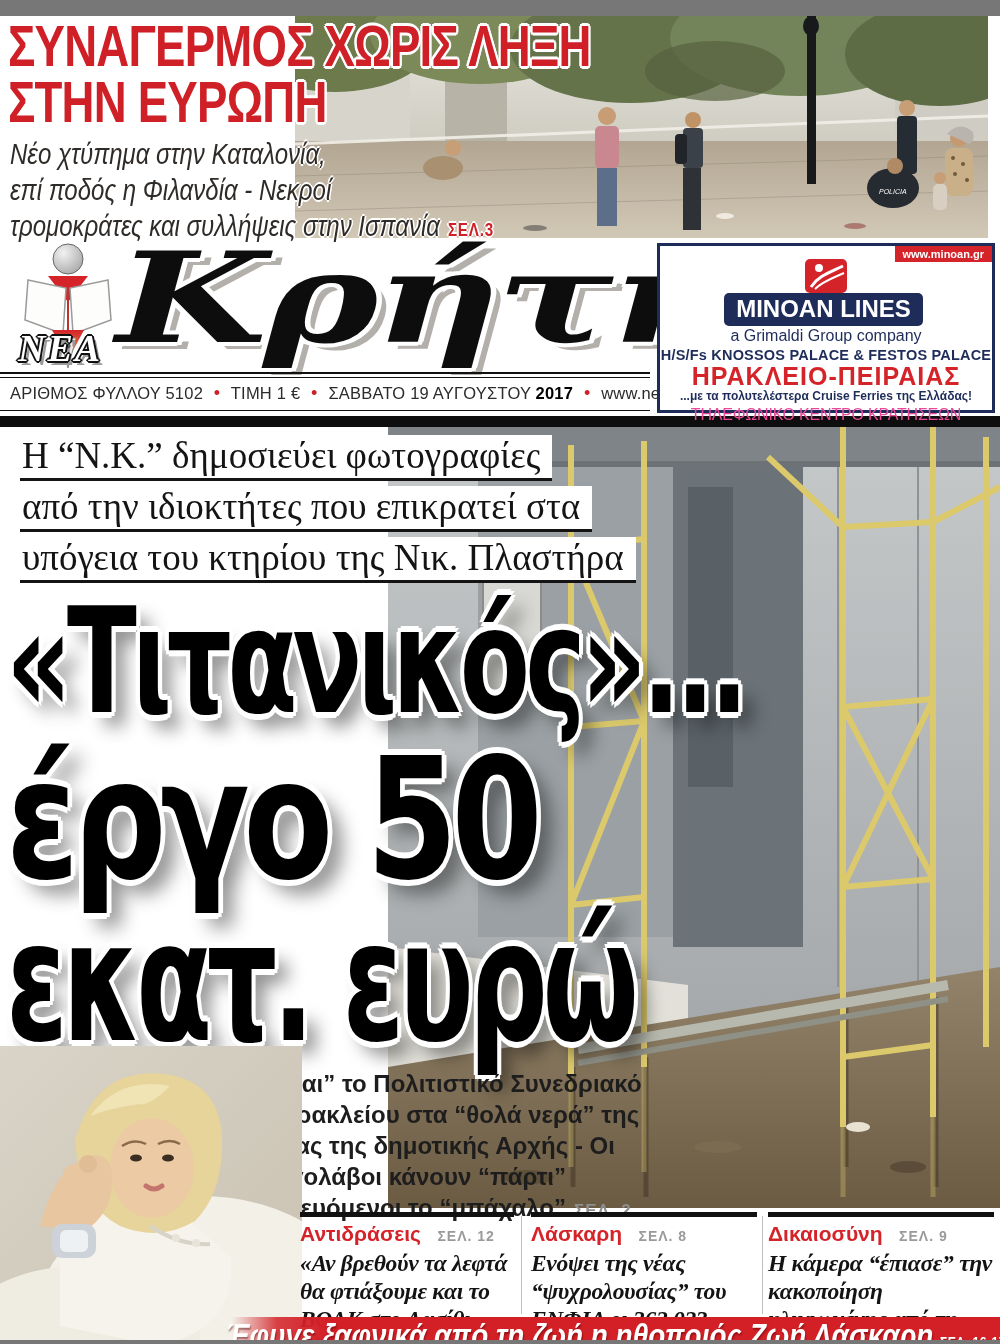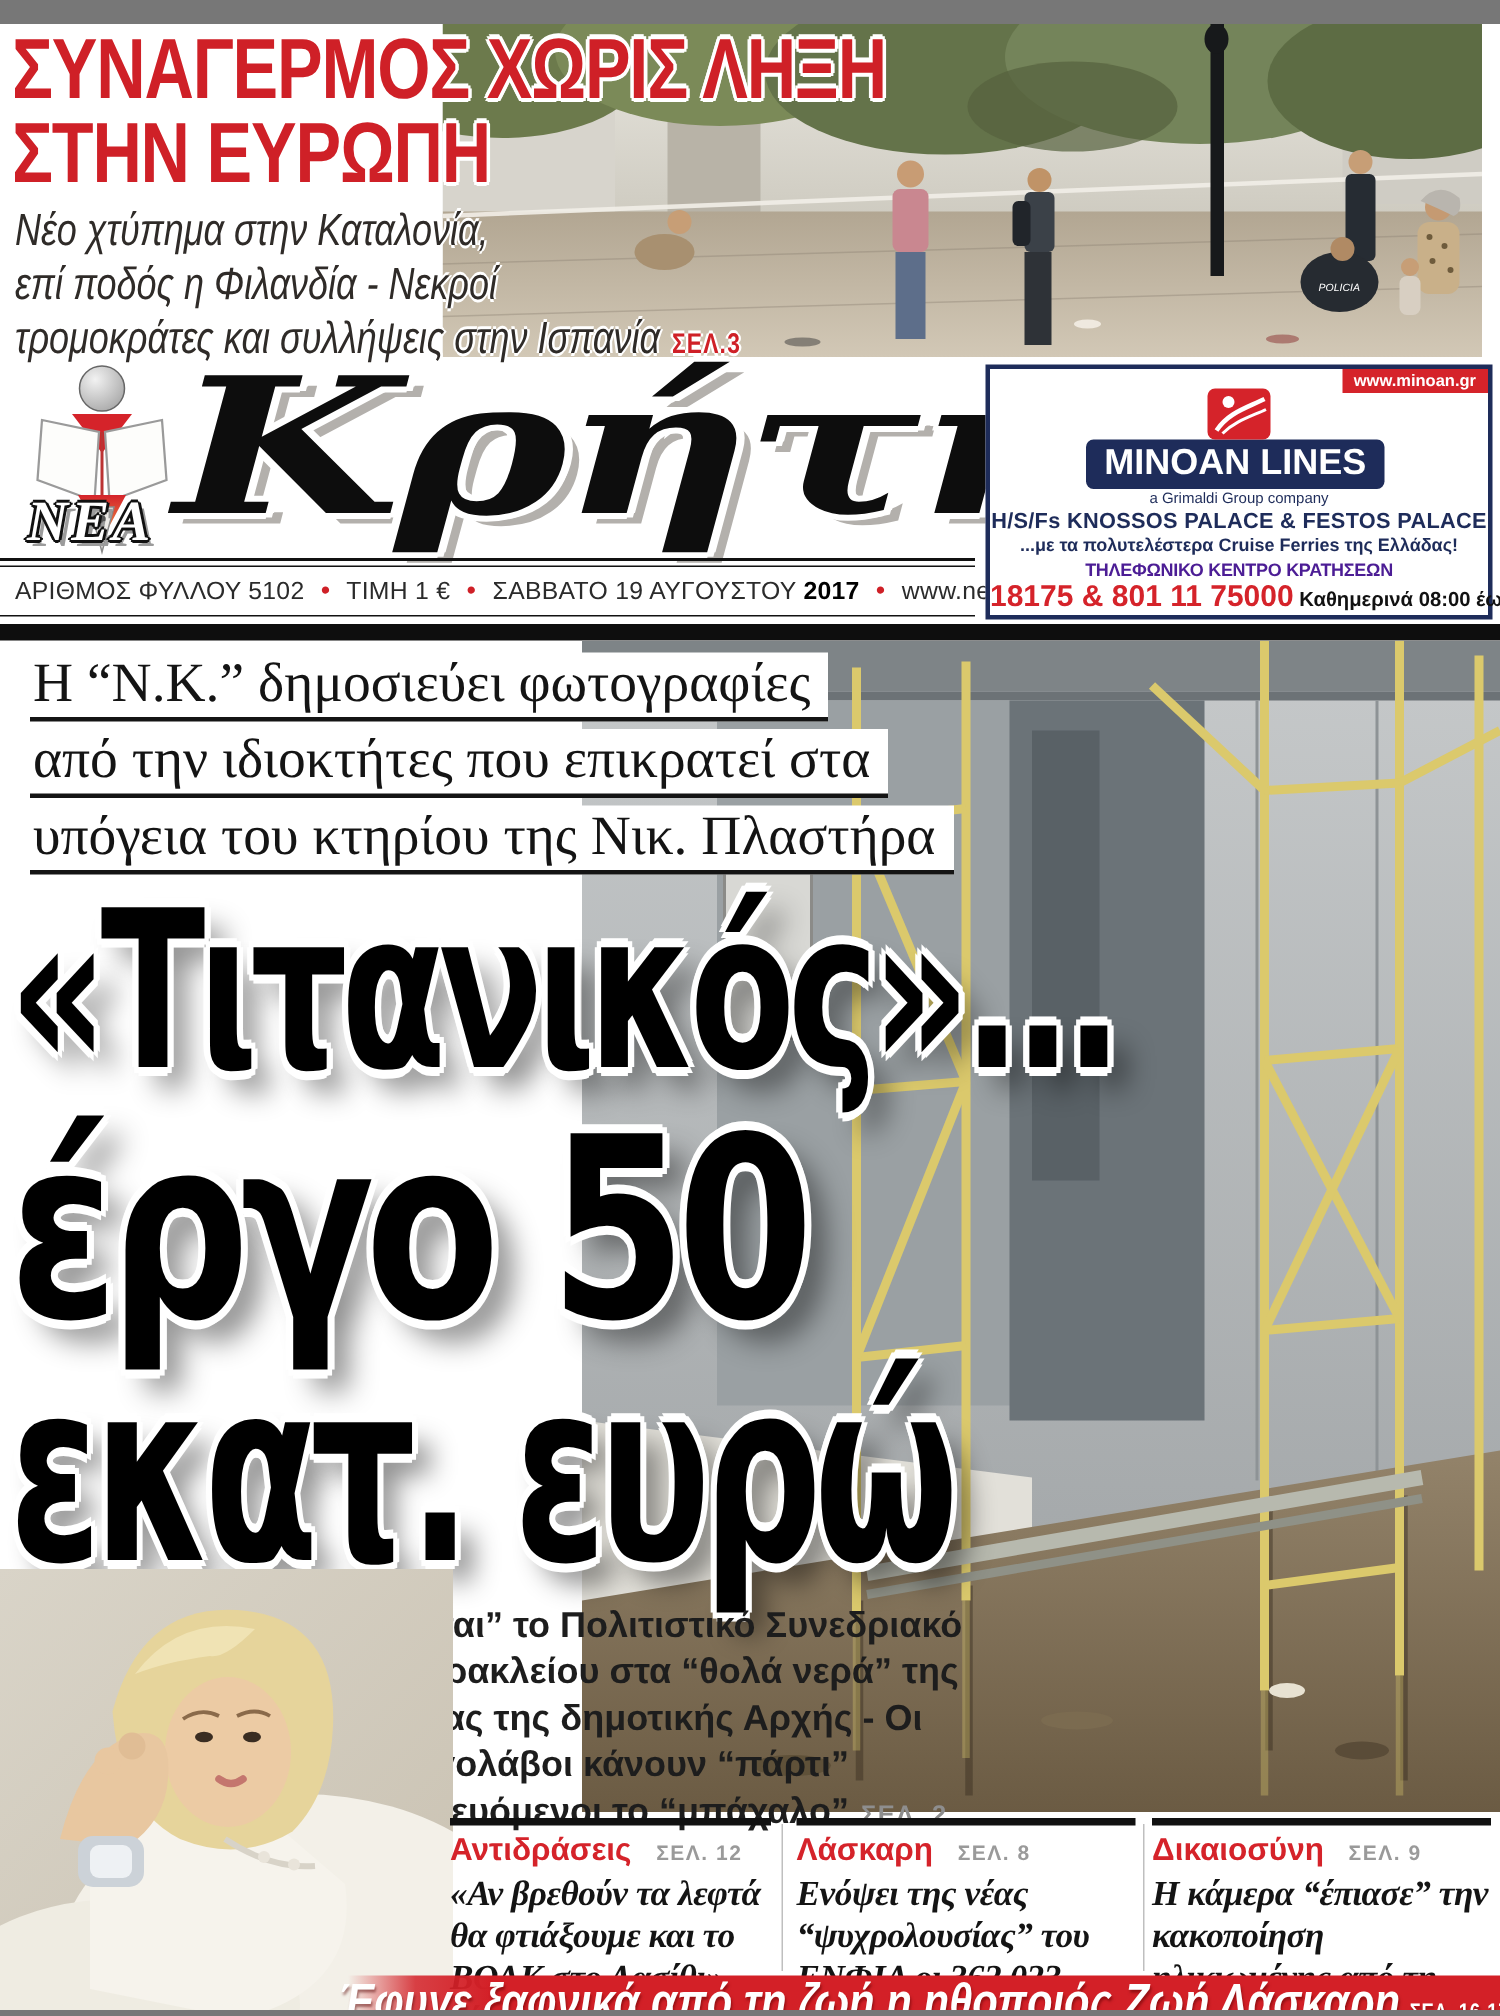--- a/index.html
+++ b/index.html
@@ -42,25 +42,25 @@
   
   #ad{left:657px;top:227px;width:338px;height:170px;border:3px solid #1e2c5a;background:#fff;
       box-sizing:border-box;text-align:center;}
   #ad-tag{position:absolute;top:0;right:0;background:#d5232a;color:#fff;font-weight:bold;
       font-size:11px;padding:2px 8px;}
   #ad-logo-row{margin-top:13px;display:flex;justify-content:center;align-items:center;flex-direction:column;}
   #ad-emblem{width:42px;height:34px;background:#d5232a;border-radius:5px;position:relative;flex:none;}
   #ad-brand{background:#1e2c5a;color:#fff;border-radius:5px;padding:2px 12px 3px;margin-left:-5px;
       font-weight:bold;font-size:24px;letter-spacing:0;white-space:nowrap;}
   .ad-navy{color:#1e2c5a;}
-  #ad-tagline{font-size:10px;margin-top:1px;}
+  #ad-tagline{font-size:16px;margin-top:1px;}
   #ad-ships{font-size:14.5px;font-weight:bold;margin-top:2px;letter-spacing:.2px;}
   #ad-route{font-size:25px;font-weight:bold;color:#d5232a;letter-spacing:1px;line-height:26px;}
   #ad-subline{font-size:12px;font-weight:bold;}
-  #ad-booking{font-size:12px;font-weight:bold;color:#4c1d95;margin-top:3px;letter-spacing:-.2px;}
+  #ad-booking{font-size:16px;font-weight:normal;color:#ec4899;margin-top:3px;letter-spacing:-.2px;}
   #ad-phoneline{font-size:13.5px;color:#111;white-space:nowrap;}
   #ad-phoneline .ph{font-size:20px;font-weight:bold;color:#d5232a;}
   #ad-phoneline .hrs{font-weight:bold;}
 
   
   #main-photo{left:388px;top:411px;width:612px;height:781px;overflow:hidden;}
   #kicker{left:20px;top:419px;}
   #kicker .kline{display:table;background:#fff;font-family:"Liberation Serif",serif;
      font-size:37px;line-height:41px;color:#141414;padding:0 12px 2px 2px;
      border-bottom:3px solid #141414;margin-bottom:5px;white-space:nowrap;}
@@ -224,20 +224,21 @@
         <svg width="42" height="34" viewBox="0 0 42 34">
           <circle cx="14" cy="9" r="4" fill="#fff"></circle>
           <path d="M6,28 C14,16 26,13 38,7" stroke="#fff" stroke-width="3" fill="none"></path>
           <path d="M10,30 C18,22 28,19 39,14" stroke="#fff" stroke-width="2" fill="none"></path>
         </svg>
       </div>
       <div id="ad-brand">MINOAN LINES</div>
     </div>
     <div id="ad-tagline" class="ad-navy">a Grimaldi Group company</div>
     <div id="ad-ships" class="ad-navy">H/S/Fs KNOSSOS PALACE &amp; FESTOS PALACE</div>
+    <div id="ad-route">ΗΡΑΚΛΕΙΟ-ΠΕΙΡΑΙΑΣ</div>
     <div id="ad-subline" class="ad-navy">...με τα πολυτελέστερα Cruise Ferries της Ελλάδας!</div>
     <div id="ad-booking">ΤΗΛΕΦΩΝΙΚΟ ΚΕΝΤΡΟ ΚΡΑΤΗΣΕΩΝ</div>
     <div id="ad-phoneline">
       <span class="ph">18175 &amp; 801 11 75000</span>
       <span class="hrs">Καθημερινά 08:00 έως 24:00</span>
     </div>
   </div>
 
   <div class="abs" id="main-photo">
     <svg width="612" height="781" viewBox="0 0 612 781">

